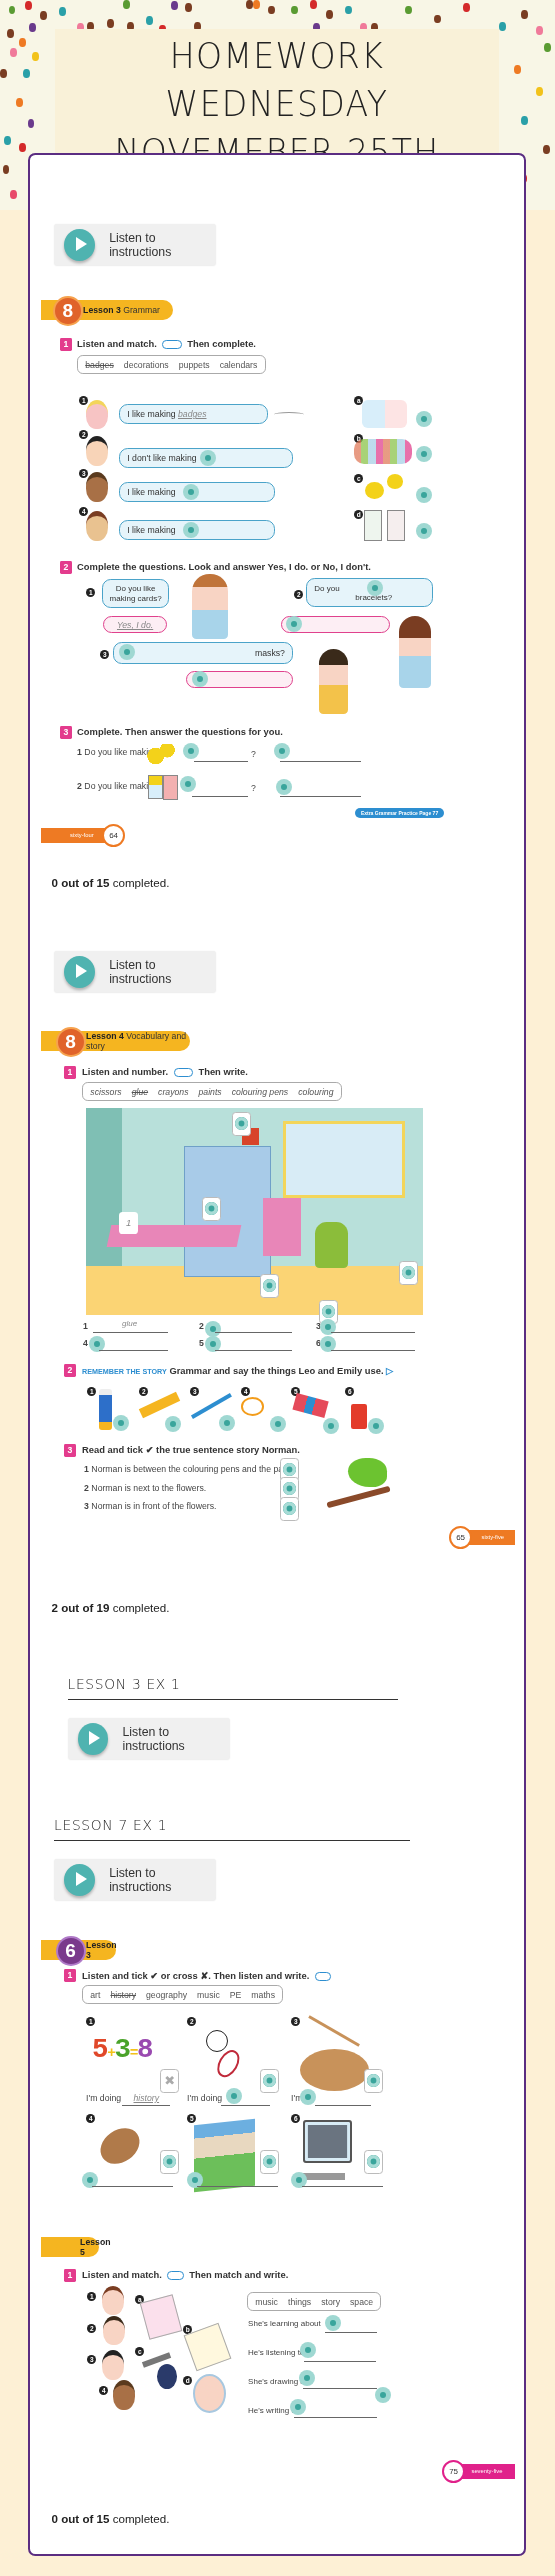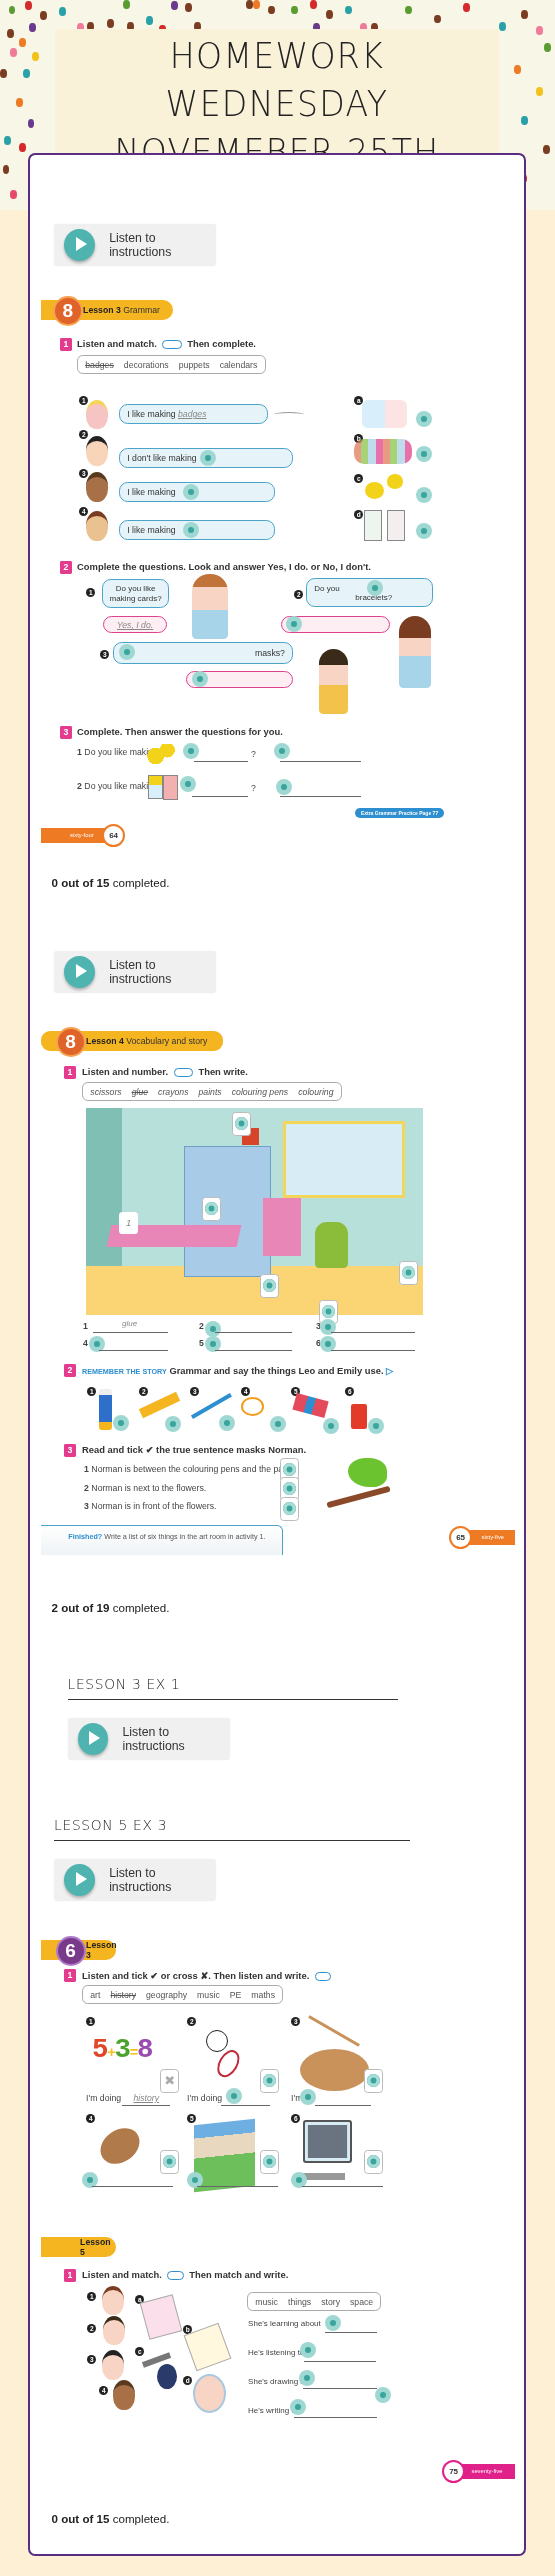--- a/index.html
+++ b/index.html
@@ -87,21 +87,21 @@
   }
   .face { position:absolute; width:22px; height:24.6px; border-radius:50% 50% 45% 45%; }
   .answer-text { font-style:italic; color:#888; text-decoration:underline; }
   .uline { position:absolute; border-bottom:0.7px solid #666; height:0.7px; }
   .small-txt { position:absolute; font-size:8.7px; color:#444; }
   .page-tag {
     position:absolute; height:14.5px; background:#ee7a23; display:flex; align-items:center; color:#fff; font-size:5.8px;
   }
   .page-circle {
     position:absolute; width:19px; height:19px; border-radius:50%; background:#fff; border:2.2px solid #ee7a23;
-    font-size:8px; font-weight:bold; text-align:center; line-height:19px; color:#333;
+    font-size:8px; font-weight:normal; text-align:center; line-height:19px; color:#333;
   }
   .finished {
     position:absolute; height:30px; border-top:1.4px solid #4aa3c9; border-right:1.4px solid #4aa3c9; border-radius:0 5.8px 0 0;
     background:linear-gradient(#fff, #eef3f5); font-size:7.2px; color:#555; padding:5.8px 7.2px; box-sizing:border-box;
   }
   .finished b { color:#2d8ed0; }
   .completed { position:absolute; font-size:11.6px; color:#222; }
   .completed b { font-weight:bold; }
   .section-heading {
     position:absolute; font-family:"DejaVu Sans", sans-serif; font-weight:300; font-size:13.8px; color:#222; letter-spacing:0.7px;
@@ -310,21 +310,21 @@
   <div class="completed" style="left:22px;top:721px;">
     <b>0 out of 15</b><span> completed.</span>
   </div>
 
   <div class="listen-btn" style="left:24.6px;top:796px;">
     <span class="play"></span>
     <span class="lbl">Listen to instructions</span>
   </div>
 
   <div class="worksheet" style="top:876px;height:630px;">
-    <div class="lesson-bar" style="top:0;width:182px;border-radius:9px;">
+    <div class="lesson-bar" style="top:0;width:149px;">
       <span class="txt" style="margin-left:45px;"><b>Lesson 4</b> <span>Vocabulary and story</span></span>
     </div>
     <div class="unit-circle" style="left:14.5px;top:-4.3px;background:#e0632a;">8</div>
 
     <div class="ex-num" style="left:23px;top:35px;">1</div>
     <div class="ex-title" style="left:41px;top:35px;">
       <span>Listen and number.</span>
       <span style="display:inline-block;width:17.4px;height:7.2px;border:1.4px solid #2d8ed0;border-radius:4.3px;vertical-align:middle;margin:0 2.9px;"></span>
       <span>Then write.</span>
     </div>
@@ -393,51 +393,48 @@
     <div style="position:absolute;left:200px;top:366px;width:19px;height:14.5px;border:2.9px solid #f39c1a;border-radius:50%;"></div>
     <div class="tgt" style="left:229px;top:385px;"></div>
     <div class="num-badge" style="left:250px;top:356px;">5</div>
     <div style="position:absolute;left:253px;top:366px;width:33px;height:17.4px;background:linear-gradient(90deg,#e54a5a 35%,#2d8ed0 35% 60%,#e54a5a 60%);transform:rotate(15deg);"></div>
     <div class="tgt" style="left:282px;top:387px;"></div>
     <div class="num-badge" style="left:304px;top:356px;">6</div>
     <div style="position:absolute;left:310px;top:373px;width:16px;height:24.6px;background:#e33b2a;border-radius:2.2px;"></div>
     <div class="tgt" style="left:327px;top:387px;"></div>
 
     <div class="ex-num" style="left:23px;top:413px;">3</div>
-    <div class="ex-title" style="left:41px;top:413px;">Read and tick ✔ the true sentence masks Norman.</div>
+    <div class="ex-title" style="left:41px;top:413px;">Read and tick ✔ the true sentence story Norman.</div>
     <div class="small-txt" style="left:43px;top:433px;"><b>1</b> <span>Norman is between the colouring pens and the paints.</span></div>
     <div class="tgt-box" style="left:239px;top:427px;"></div>
     <div class="small-txt" style="left:43px;top:452px;"><b>2</b> <span>Norman is next to the flowers.</span></div>
     <div class="tgt-box" style="left:239px;top:446px;"></div>
     <div class="small-txt" style="left:43px;top:470px;"><b>3</b> <span>Norman is in front of the flowers.</span></div>
     <div class="tgt-box" style="left:239px;top:466px;"></div>
     <div style="position:absolute;left:307px;top:427px;width:39px;height:29px;background:#6cc330;border-radius:50% 50% 40% 60%;"></div>
     <div style="position:absolute;left:285px;top:463px;width:65px;height:5.8px;background:#8a4a2a;transform:rotate(-15deg);border-radius:2.9px;"></div>
 
-    <div class="finished" style="left:0;top:494px;width:242px;border-right-color:#4aa3c9;">
-      <span style="margin-left:20px;"></span><b>Finished?</b> <span>Write a list of six things in the art room in activity 1.</span>
-    </div>
     <div class="page-tag" style="left:423px;top:499px;width:51px;">
       <span style="margin-left:17.4px;">sixty-five</span>
     </div>
     <div class="page-circle" style="left:408px;top:495px;">65</div>
   </div>
 
   <div class="completed" style="left:22px;top:1446px;">
     <b>2 out of 19</b><span> completed.</span>
   </div>
 
   <div class="section-heading" style="left:38px;top:1521px;">LESSON 3 EX 1</div>
   <div class="hr" style="left:38px;top:1544px;width:330px;"></div>
   <div class="listen-btn" style="left:38px;top:1563px;">
     <span class="play"></span>
     <span class="lbl">Listen to instructions</span>
   </div>
 
-  <div class="section-heading" style="left:24.6px;top:1662px;">LESSON 5 EX 3</div>
+  <div class="section-heading" style="left:24.6px;top:1662px;">LESSON 7 EX 1</div>
   <div class="hr" style="left:24.6px;top:1685px;width:356px;"></div>
   <div class="listen-btn" style="left:24.6px;top:1704px;">
     <span class="play"></span>
     <span class="lbl">Listen to instructions</span>
   </div>
 
   <div class="worksheet" style="top:1785px;height:565px;">
     <div class="lesson-bar" style="top:0;width:75px;">
       <span class="txt" style="margin-left:45px;"><b>Lesson 3</b></span>
     </div>
@@ -491,21 +488,21 @@
     <div class="tgt" style="left:146px;top:232px;"></div>
     <div class="uline" style="left:156px;top:245px;width:81px;"></div>
 
     <div class="num-badge" style="left:250px;top:174px;">6</div>
     <div style="position:absolute;left:262px;top:180px;width:45px;height:39px;background:#6a7480;border:2.2px solid #555;border-radius:2.9px;box-shadow:inset 0 0 0 2.9px #d8ecf6;"></div>
     <div style="position:absolute;left:262px;top:233px;width:42px;height:7.2px;background:#999;"></div>
     <div class="tgt-box" style="left:323px;top:210px;"></div>
     <div class="tgt" style="left:250px;top:232px;"></div>
     <div class="uline" style="left:261px;top:245px;width:81px;"></div>
 
-    <div class="lesson-bar" style="top:297px;width:75px;">
+    <div class="lesson-bar" style="top:297px;width:58px;">
       <span class="txt" style="margin-left:39px;"><b>Lesson 5</b></span>
     </div>
 
     <div class="ex-num" style="left:23px;top:329px;">1</div>
     <div class="ex-title" style="left:41px;top:329px;">
       <span>Listen and match.</span>
       <span style="display:inline-block;width:14.5px;height:7.2px;border:1.4px solid #2d8ed0;border-radius:4.3px;vertical-align:middle;margin:0 2.9px;"></span>
       <span>Then match and write.</span>
     </div>
 

